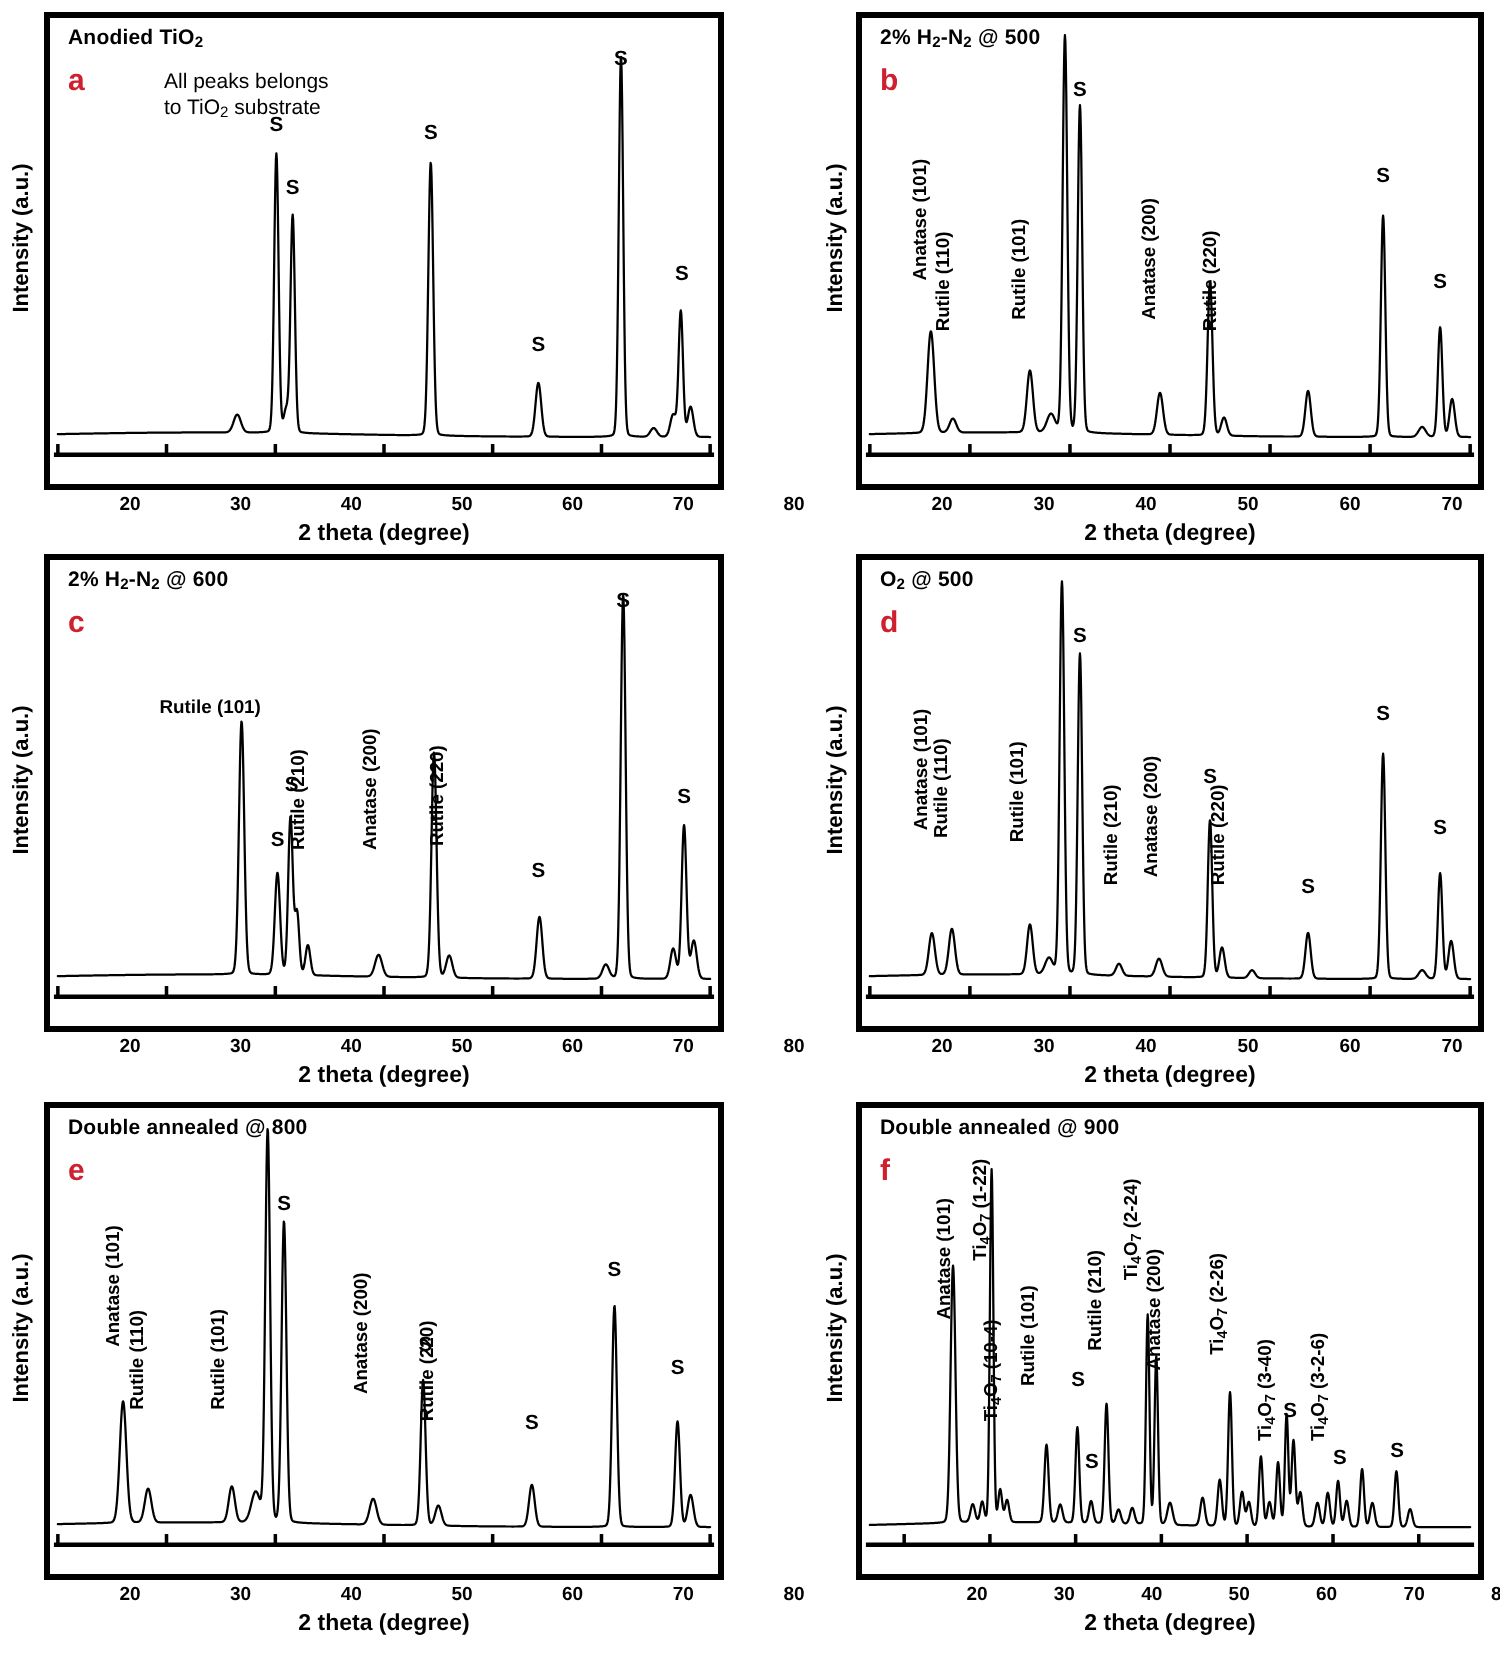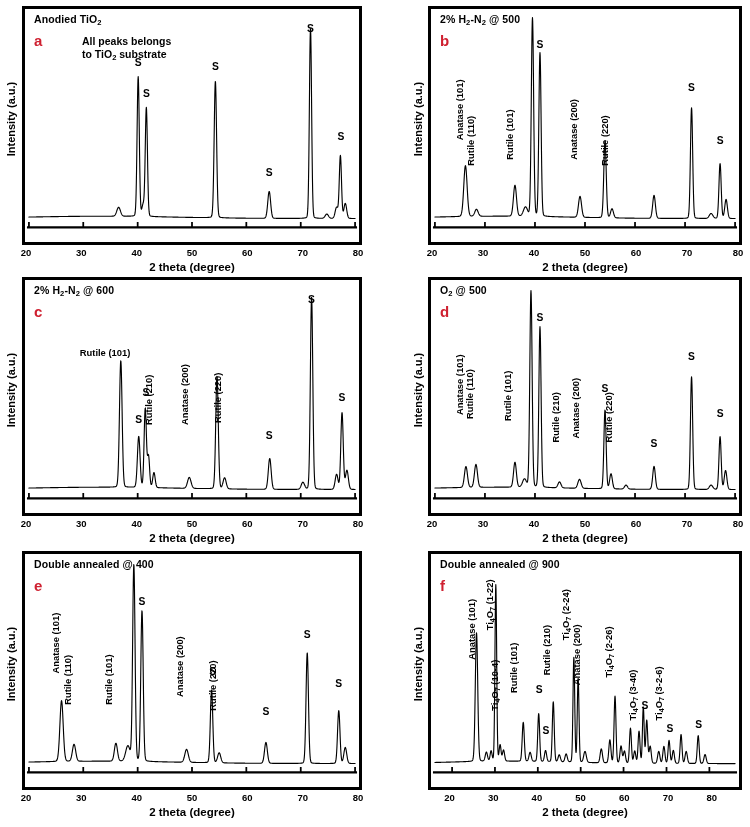--- a/index.html
+++ b/index.html
@@ -61,21 +61,21 @@
     font-size: 15px;
     font-weight: bold;
     color: #cf2030;
     line-height: 1;
   }
   .panel-note {
     position: absolute;
     left: 57px;
     top: 26px;
     font-size: 10.5px;
-    font-weight: bold;
+    font-weight: normal;
     color: #000;
     line-height: 1.25;
     white-space: nowrap;
   }
   .ylabel {
     position: absolute;
     font-size: 11px;
     font-weight: bold;
     color: #000;
     transform-origin: 50% 50%;
@@ -94,20 +94,21 @@
   .xtick-row {
     position: absolute;
     font-size: 9.5px;
     font-weight: bold;
     color: #000;
   }
   .xtick {
     position: absolute;
     transform: translateX(-50%);
     white-space: nowrap;
+    margin-left: 39px;
   }
   sub {
     font-size: 0.72em;
     vertical-align: -0.22em;
   }
   .peak-label {
     font-family: "Liberation Sans", sans-serif;
     font-size: 9.6px;
     font-weight: bold;
     fill: #000;
@@ -312,21 +313,21 @@
             <text class="peak-label" transform="translate(84.7,154.7) rotate(-90)" text-anchor="start"><tspan>Rutile (101)</tspan></text>
             <text class="s-label" transform="translate(115.1,52.2)" text-anchor="middle"><tspan>S</tspan></text>
             <text class="peak-label" transform="translate(157.1,146.7) rotate(-90)" text-anchor="start"><tspan>Anatase (200)</tspan></text>
             <text class="s-label" transform="translate(187.0,124.5)" text-anchor="middle"><tspan>S</tspan></text>
             <text class="peak-label" transform="translate(190.9,160.7) rotate(-90)" text-anchor="start"><tspan>Rutile (220)</tspan></text>
             <text class="s-label" transform="translate(241.3,164.8)" text-anchor="middle"><tspan>S</tspan></text>
             <text class="s-label" transform="translate(283.3,86.4)" text-anchor="middle"><tspan>S</tspan></text>
             <text class="s-label" transform="translate(315.4,136.6)" text-anchor="middle"><tspan>S</tspan></text>
           </g>
         </svg>
-        <div class="panel-title">Double annealed @ 400</div>
+        <div class="panel-title">Double annealed @ 800</div>
         <div class="panel-letter" style="color: rgb(207, 32, 48);">e</div>
       </div>
     </div>
     <div class="xtick-row" style="left: 26px; top: 792px; width: 332px; height: 14px;">
       <span class="xtick" style="left: 0px;">20</span>
       <span class="xtick" style="left: 55.3px;">30</span>
       <span class="xtick" style="left: 110.7px;">40</span>
       <span class="xtick" style="left: 166px;">50</span>
       <span class="xtick" style="left: 221.3px;">60</span>
       <span class="xtick" style="left: 276.7px;">70</span>

